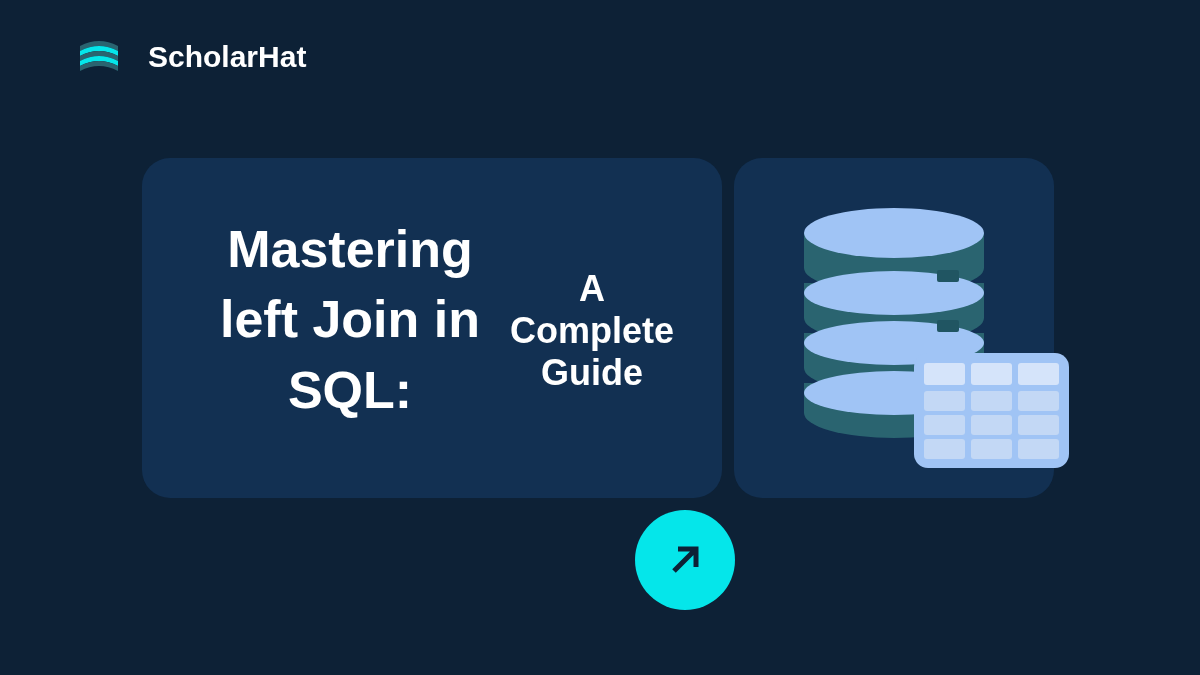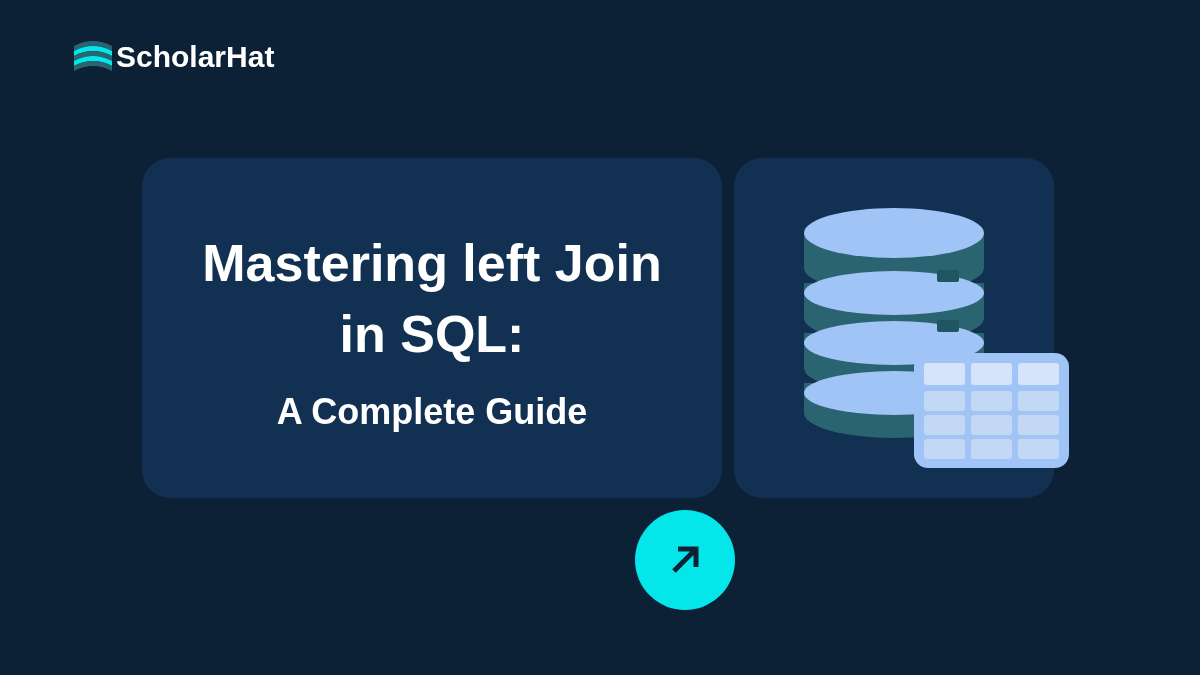--- a/index.html
+++ b/index.html
@@ -11,24 +11,24 @@
       width: 1200px;
       height: 675px;
       background-color: #0d2136;
       font-family: -apple-system, BlinkMacSystemFont, 'Segoe UI', Arial, sans-serif;
       position: relative;
       overflow: hidden;
     }
     .logo {
       position: absolute;
       top: 38px;
-      left: 72px;
-      display: flex;
-      align-items: center;
-      gap: 2px;
+      left: 78px;
+      display: flex;
+      align-items: center;
+      gap: 28px;
       text-align: center;
     }
     .logo-icon {
       width: 42px;
       height: 38px;
       position: relative;
     }
     .logo-text {
       color: #ffffff;
       font-size: 30px;
@@ -40,21 +40,21 @@
       left: 142px;
       display: flex;
       gap: 12px;
     }
     .text-card {
       background-color: #123052;
       border-radius: 28px;
       padding: 55px 48px 50px 48px;
       width: 580px;
       display: flex;
-      flex-direction: column;
+      flex-direction: row;
       align-items: center;
       justify-content: center;
     }
     .main-title {
       color: #ffffff;
       font-size: 52px;
       font-weight: 700;
       line-height: 1.35;
       text-align: center;
       margin-bottom: 22px;

